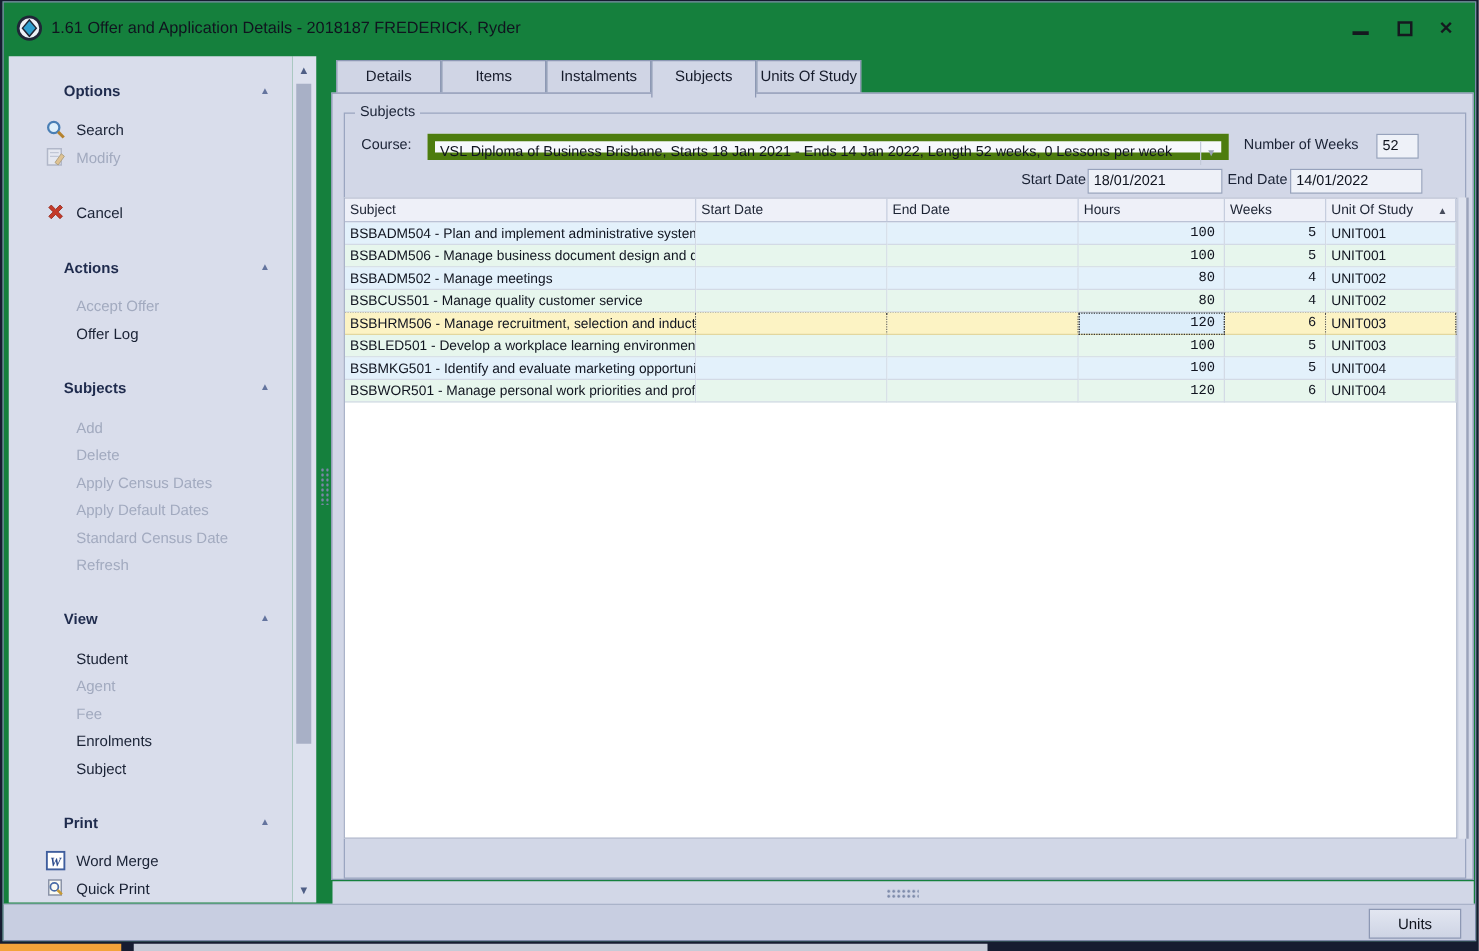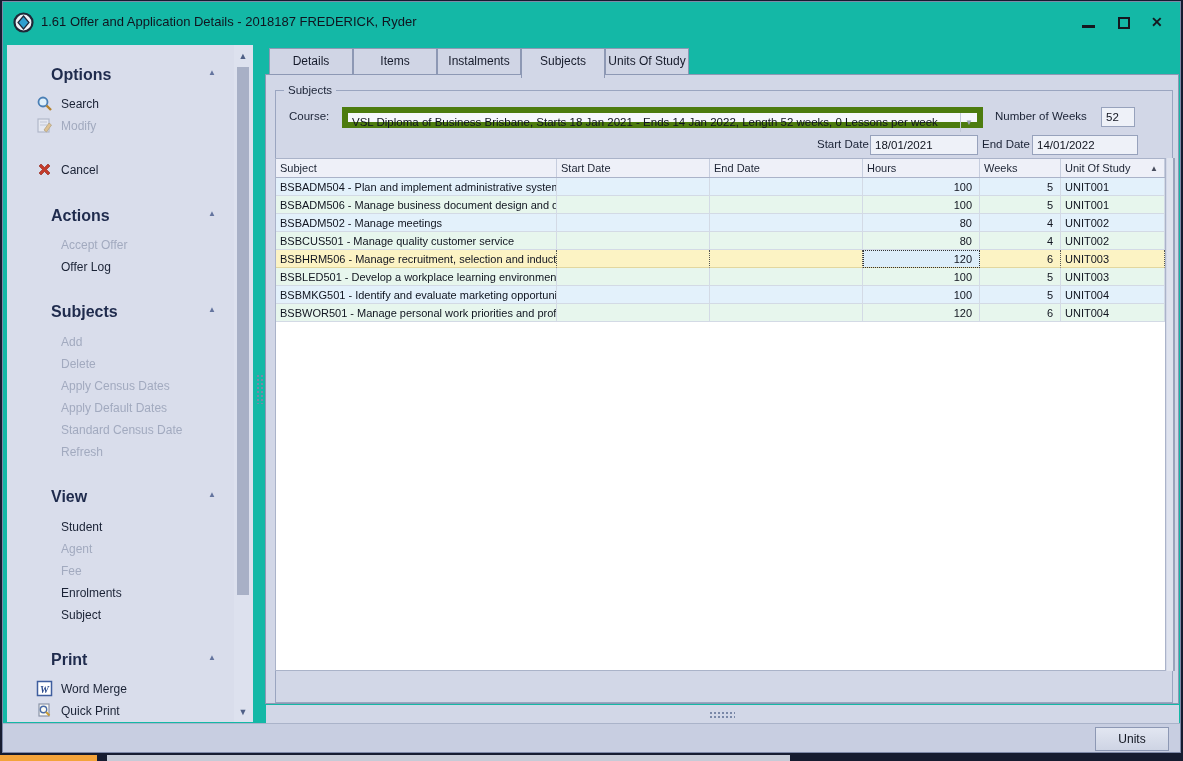--- a/index.html
+++ b/index.html
@@ -2,34 +2,34 @@
 <html><head>
 <meta charset="utf-8">
 <style>
   * { margin:0; padding:0; box-sizing:border-box; }
   html,body { width:1183px; height:761px; overflow:hidden; }
   body { background:#161c30; font-family:"Liberation Sans", sans-serif; color:#161b2b; }
   #screen { position:relative; width:1183px; height:761px; }
 
   
   .window { position:absolute; left:2px; top:1px; width:1179px; height:752px;
-            background:#14b8a6; border:1px solid #7e89a8; }
+            background:#15803d; border:1px solid #7e89a8; }
   .titlebar { position:absolute; left:0; top:0; width:100%; height:41px; }
   .title-icon { position:absolute; left:10px; top:10px; width:21px; height:21px; }
   .title-text { position:absolute; left:38px; top:12px; font-size:13px; color:#10141f; }
   .winbtn { position:absolute; top:12px; width:26px; height:18px; cursor:default; }
   .btn-min  { left:1072px; } .btn-max { left:1108px; } .btn-close { left:1142px; }
   .min-glyph { position:absolute; left:7px; top:11px; width:13px; height:3px; background:#15181f; }
   .max-glyph { position:absolute; left:7px; top:3px; width:12px; height:12px; border:2px solid #15181f; }
   .close-glyph { position:absolute; left:6px; top:0px; font-size:14px; font-weight:bold; color:#15181f; }
 
   
   .sidebar { position:absolute; left:4px; top:43px; width:227px; height:677px; background:#d9ddeb; }
   .sec-header { position:absolute; left:0; width:227px; height:16px; }
-  .sec-title { position:absolute; left:44px; font-size:16px; font-weight:bold; color:#1f2b4d;text-align:right; }
+  .sec-title { position:absolute; left:44px; font-size:12px; font-weight:bold; color:#1f2b4d;text-align:right; }
   .sec-arrow { position:absolute; left:201px; top:2px; font-size:8px; color:#64749e; }
   .side-item { position:absolute; left:0; width:220px; height:18px; font-size:12px; cursor:pointer; }
   .side-item .lbl { position:absolute; left:54px; top:2px; color:#1a2235; }
   .side-item.disabled .lbl { color:#a2aabf; cursor:default; }
   .side-item .icn { position:absolute; left:29px; top:0px; width:17px; height:17px; }
   .side-item.disabled .icn { opacity:.5; }
 
   
   .side-scroll { position:absolute; left:231px; top:43px; width:19px; height:677px; background:#dde1ee; }
   .scroll-arrow { position:absolute; left:3px; width:12px; height:12px; font-size:9px; color:#4f5f86; text-align:center; line-height:12px; }
@@ -71,21 +71,21 @@
                background:#dfe3ee; border-right:2px solid #9aa3ba; }
   .ghead { position:absolute; left:0; top:0; width:889px; height:19px; background:#eef0f8;
            border-bottom:1px solid #aab3c9; }
   .gh-cell { position:absolute; top:0; height:18px; font-size:11px; color:#1c2333;
              padding:3px 0 0 4px; border-right:1px solid #c6cdde; overflow:hidden; cursor:pointer; }
   .sort-arrow { position:absolute; right:6px; top:5px; font-size:8px; color:#474c5c; }
   .grow { position:absolute; left:0; width:889px; height:18px; }
   .g-cell { position:absolute; top:0; height:18px; font-size:11px; color:#10141f;
             padding:3px 0 0 4px; border-right:1px solid #d3dae5; border-bottom:1px solid #d3dae5;
             overflow:hidden; white-space:nowrap; }
-  .num { text-align:right; padding-right:7px; }
+  .num { text-align:right; padding-right:7px;font-family:Liberation Mono, monospace; }
   .r-blue  .g-cell { background:#e3f1fb; }
   .r-green .g-cell { background:#e7f6ed; }
   .r-sel { outline:1px dotted #222; outline-offset:-1px; z-index:3; }
   .r-sel .g-cell { background:#fcf3c4; border-right:1px dotted #555; border-bottom:1px solid #e2d79f; }
   .r-sel .g-cell.focus-cell { background:#ddeefa; outline:1px dotted #333; outline-offset:-1px; }
 
   
   .hsplit { position:absolute; left:263px; top:703px; width:913px; height:19px; background:#d2d7e7; }
   .hgrip { position:absolute; left:443px; top:6px; width:26px; height:8px;
            background-image:radial-gradient(circle, #7a88a8 1px, transparent 1.2px);

